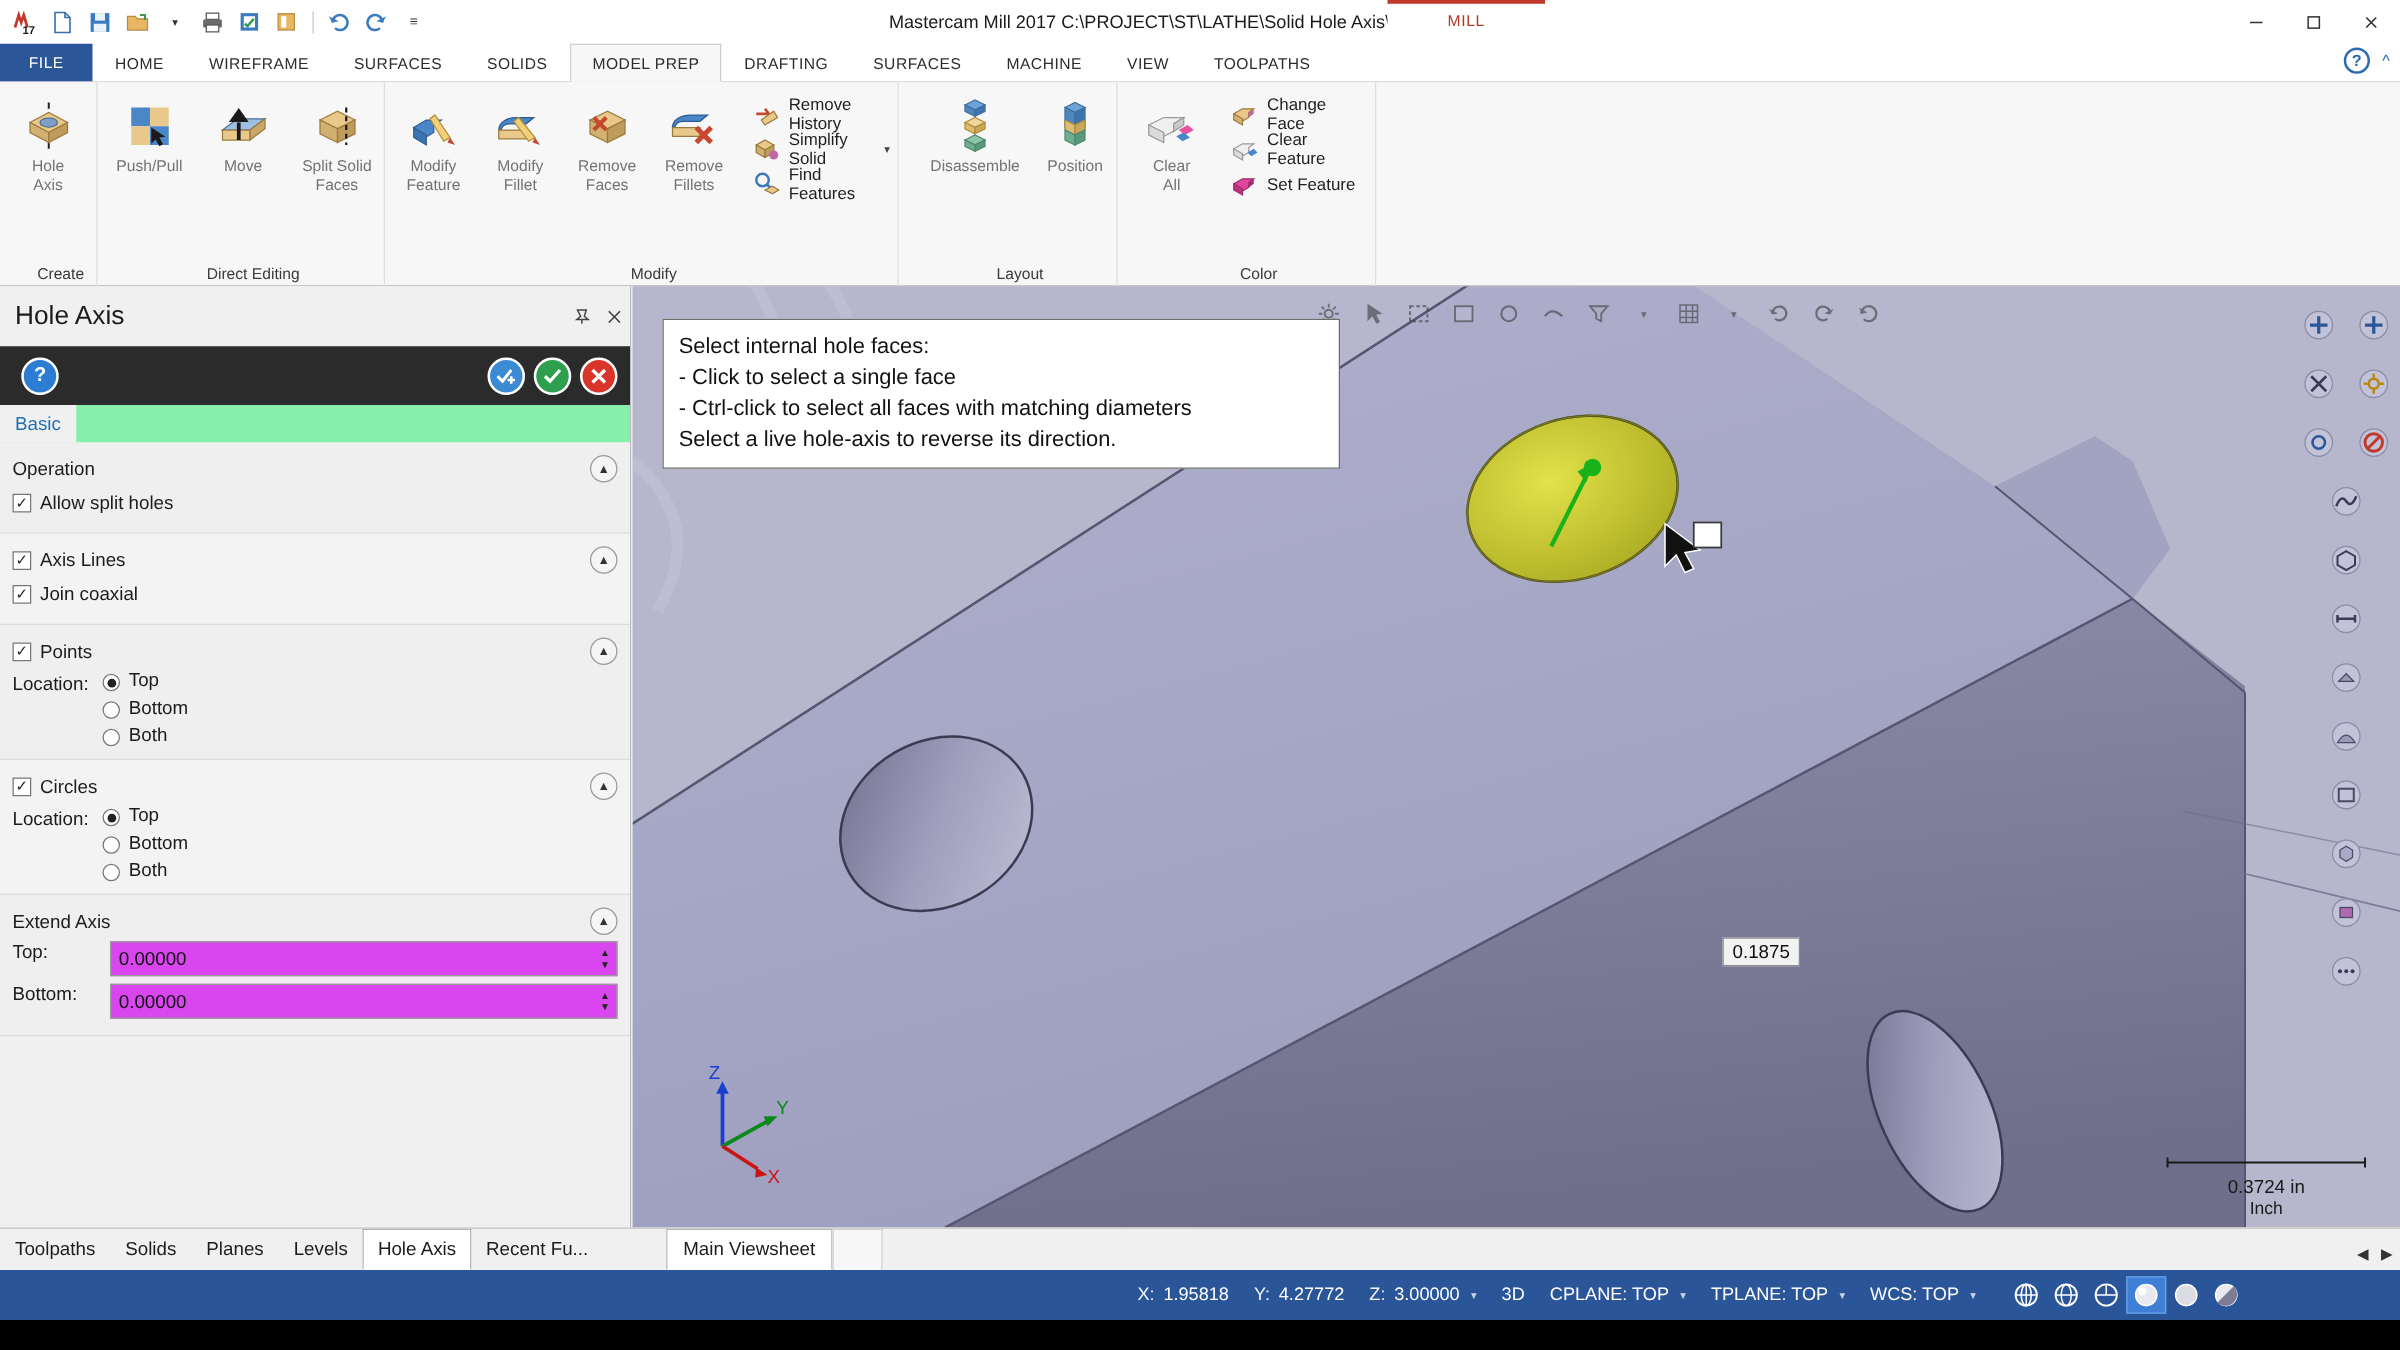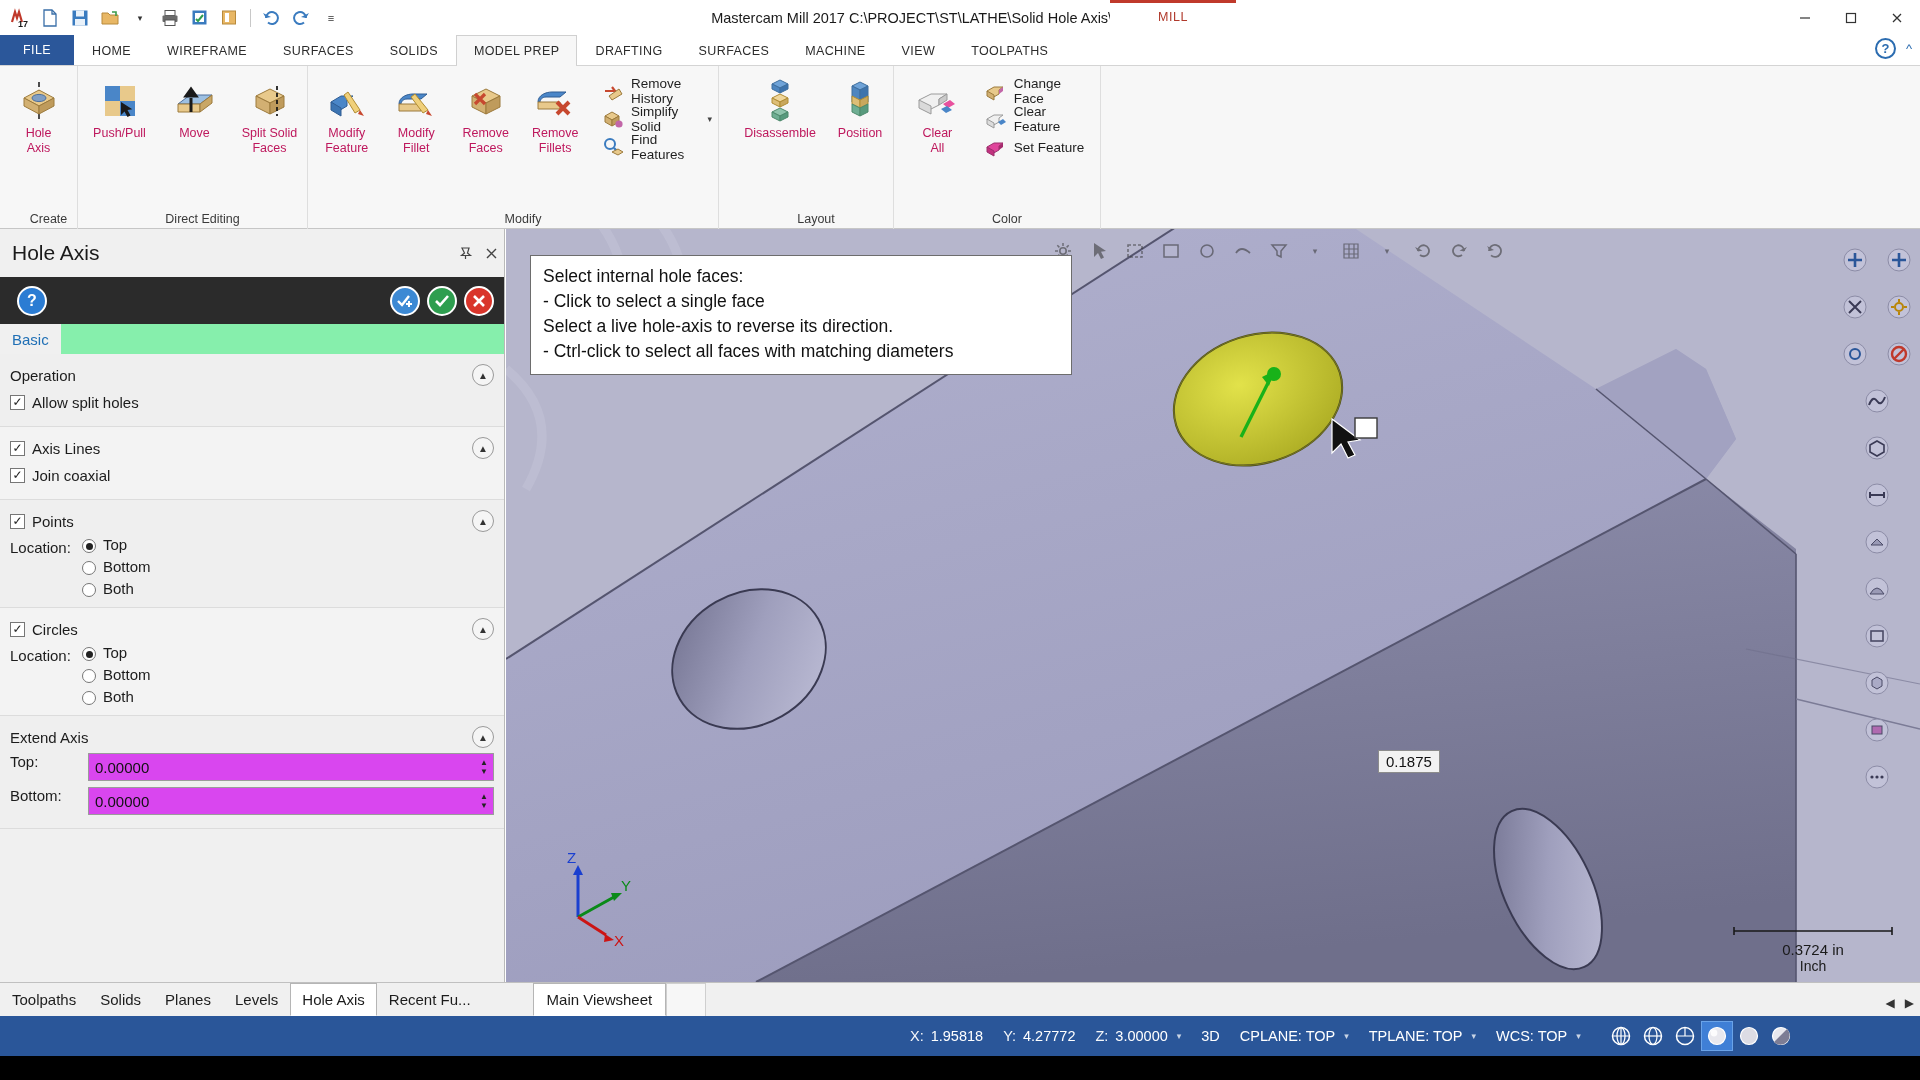--- a/index.html
+++ b/index.html
@@ -86,21 +86,21 @@
     position: absolute; top: 0; height: 163px;
     border-right: 1px solid #dedede;
     display: flex; flex-direction: column;
   }
   .rgroup-body { flex: 1; display: flex; align-items: flex-start; padding-top: 8px; }
   .rgroup-label {
     height: 20px; text-align: center; font-size: 12.5px; color: #3a3a3a; line-height: 20px; padding-left: 20px;
   }
   .bigbtn {
     width: 78px; display: flex; flex-direction: column; align-items: center;
-    font-size: 12.5px; color: #be185d; text-align: center; line-height: 15px; padding-top: 2px;
+    font-size: 12.5px; color: #737373; text-align: center; line-height: 15px; padding-top: 2px;
   }
   .bigbtn .ic { height: 50px; display: flex; align-items: center; justify-content: center; }
   .smallcol { display: flex; flex-direction: column; gap: 2px; padding-top: 4px; }
   .smallbtn {
     display: flex; align-items: center; gap: 7px; height: 26px; padding: 0 6px;
     font-size: 13.5px; color: #1f1f1f;
   }
   .smallbtn .sic { width: 22px; height: 22px; display: flex; align-items: center; justify-content: center; }
   .dd-caret { font-size: 9px; color: #444; margin-left: 2px; }
 
@@ -859,22 +859,22 @@
         <svg width="20" height="20" viewBox="0 0 20 20">
             <path d="M4 10a6 6 0 1 1 2 4.4" stroke="#333" stroke-width="1.8" fill="none"></path>
             <path d="M2 5l3 5 4-1z" fill="#333"></path>
           </svg>
       </div>
     </div>
 
     <div class="tooltip">
       <div>Select internal hole faces:</div>
       <div>- Click to select a single face</div>
+      <div>- Ctrl-click to select all faces with matching diameters</div>
       <div>Select a live hole-axis to reverse its direction.</div>
-      <div>- Ctrl-click to select all faces with matching diameters</div>
     </div>
 
     <div class="dimlabel" style="left:872px;top:521px">0.1875</div>
 
     <div class="axis-gizmo">
       <svg width="90" height="100" viewBox="0 0 90 100">
         <path d="M12 70 L12 26" stroke="#1a3fd0" stroke-width="3"></path>
           <path d="M12 18l-5 10h10z" fill="#1a3fd0"></path>
         <text x="1" y="16" font-size="15" font-family="Liberation Sans" fill="#1a3fd0">Z</text>
         <path d="M12 70 L 48 50" stroke="#0a8a18" stroke-width="3"></path>

